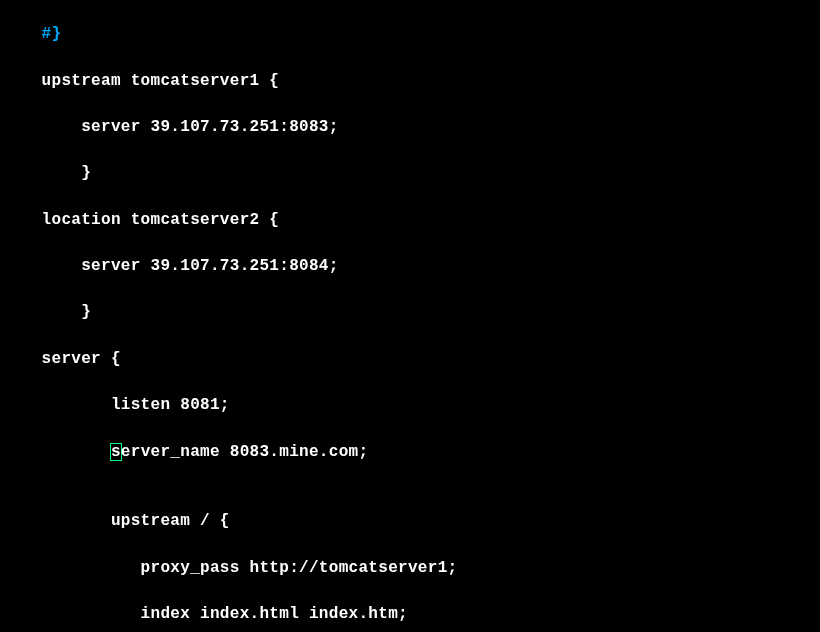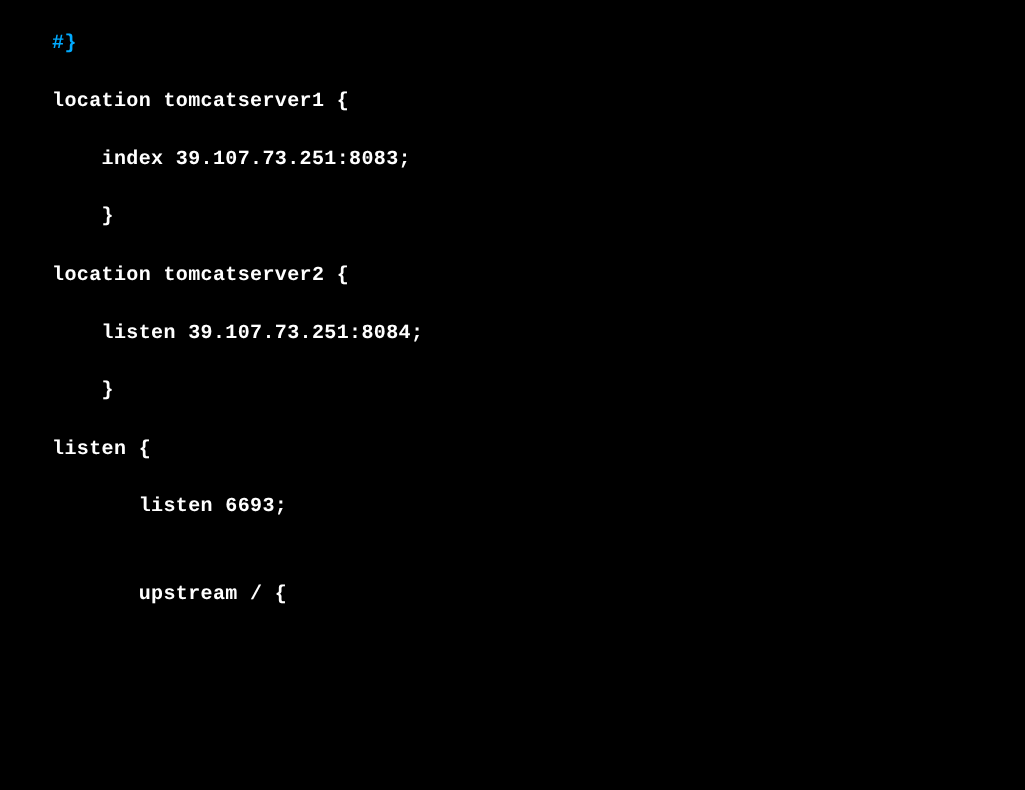--- a/index.html
+++ b/index.html
@@ -36,30 +36,33 @@
       line-height: 1;
       margin-left: -1px;
       margin-right: -1px;
     }
   </style>
 </head>
 <body>
 
 <div class="editor">
 <span class="line comment">    #}</span>
-<span class="line">    location tomcatserver1 {</span>
-<span class="line">        index 39.107.73.251:8083;</span>
+<span class="line">    upstream tomcatserver1 {</span>
+<span class="line">        server 39.107.73.251:8083;</span>
 <span class="line">        }</span>
 <span class="line">    location tomcatserver2 {</span>
-<span class="line">        listen 39.107.73.251:8084;</span>
+<span class="line">        server 39.107.73.251:8084;</span>
 <span class="line">        }</span>
-<span class="line">    listen {</span>
-<span class="line">           listen 6693;</span>
+<span class="line">    server {</span>
+<span class="line">           listen 8081;</span>
+<span class="line"><span>           </span><span class="cursor-box">s</span><span>erver_name 8083.mine.com;</span></span>
 <span class="line"></span>
 <span class="line">           upstream / {</span>
+<span class="line">              proxy_pass http://tomcatserver1;</span>
+<span class="line">              index index.html index.htm;</span>
 
 
 <span class="line"></span>
 
 
 
 <span class="line"></span>
 
 
 

